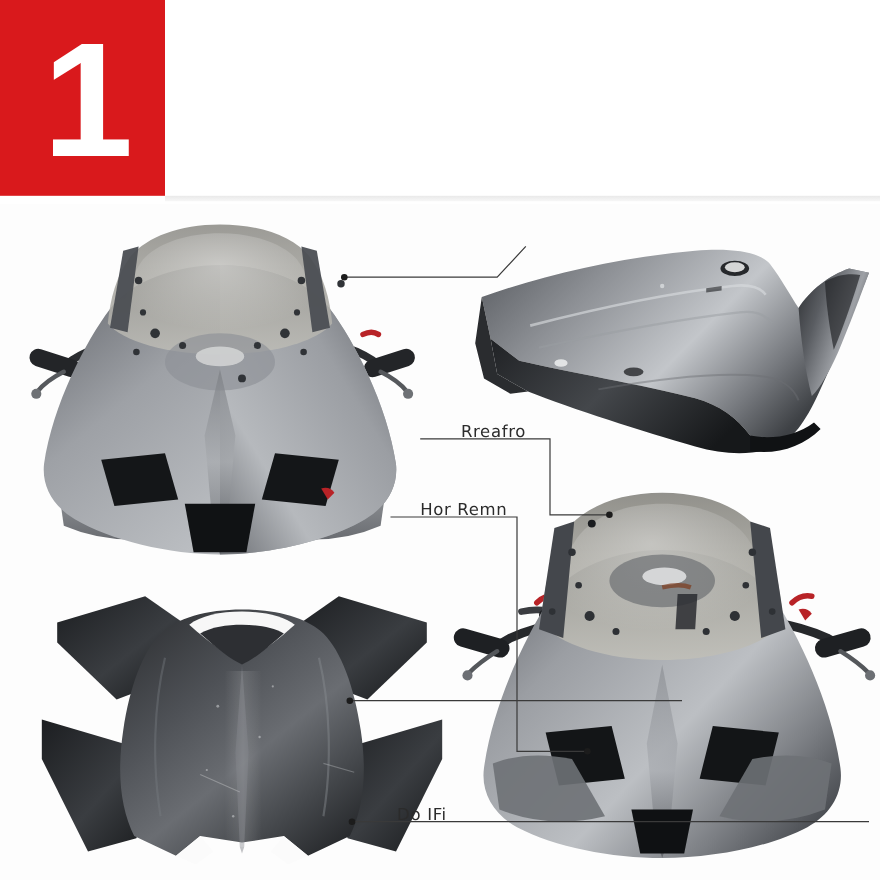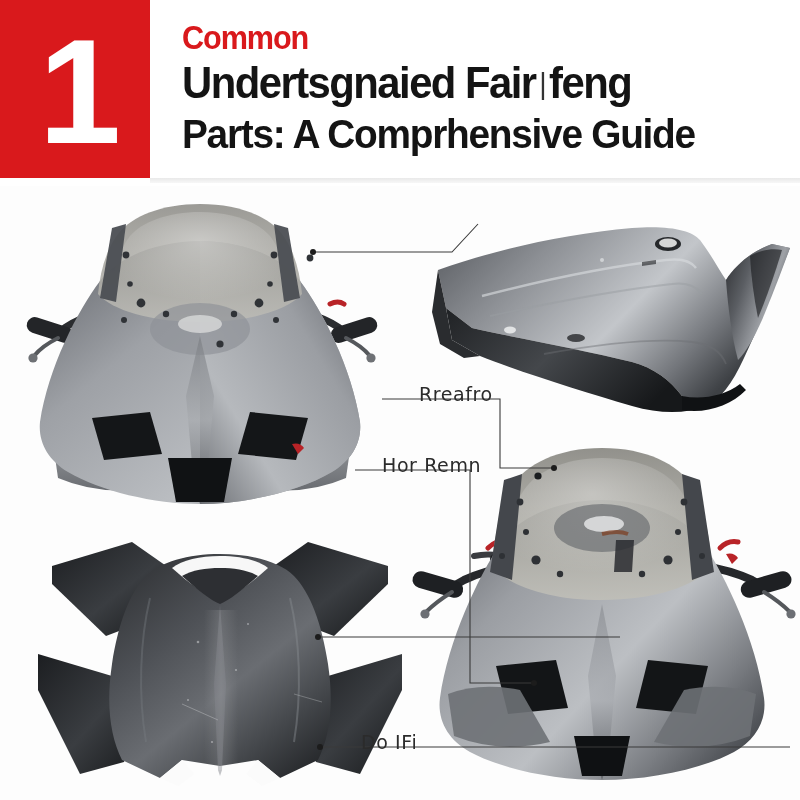--- a/index.html
+++ b/index.html
@@ -54,42 +54,35 @@
   
   .photoframe{position:absolute;overflow:hidden;}
   svg.art{display:block;overflow:visible;}
 
   
   .leader{position:absolute;pointer-events:none;}
   .leader line,.leader polyline,.leader path{stroke:#3a3a3a;stroke-width:1.1;fill:none;}
   .leader circle{fill:#1c1c1c;}
   .callout-label{
     position:absolute;font-family:"DejaVu Sans","Liberation Sans",sans-serif;
-    font-size:19px;color:#2b2b2b;letter-spacing:.6px;white-space:nowrap;
+    font-size:15px;color:#2b2b2b;letter-spacing:.6px;white-space:nowrap;
     background:transparent;
   }
 </style>
 </head>
 <body>
 
 <div class="page">
 
   <div class="header">
 
     <div class="hdr-badge">
       <span class="hdr-badge-num">1</span>
     </div>
 
-    <div class="hdr-text">
-      <div class="hdr-kicker">Common</div>
-      <div class="hdr-line2">
-        <span>Undertsgnaied Fair</span><span class="sep">|</span><span>feng</span>
-      </div>
-      <div class="hdr-line3">Parts: A Comprhensive Guide</div>
-    </div>
 
     <div class="hdr-rule"></div>
   </div>
 
   <div class="stage">
 
     <div class="photoframe" style="left:0px;top:0px;width:400px;height:330px;">
       <svg class="art" width="400" height="330" viewBox="0 0 400 330">
         <defs>
           <linearGradient id="tlScreen" x1="0" y1="0" x2="0" y2="1">

